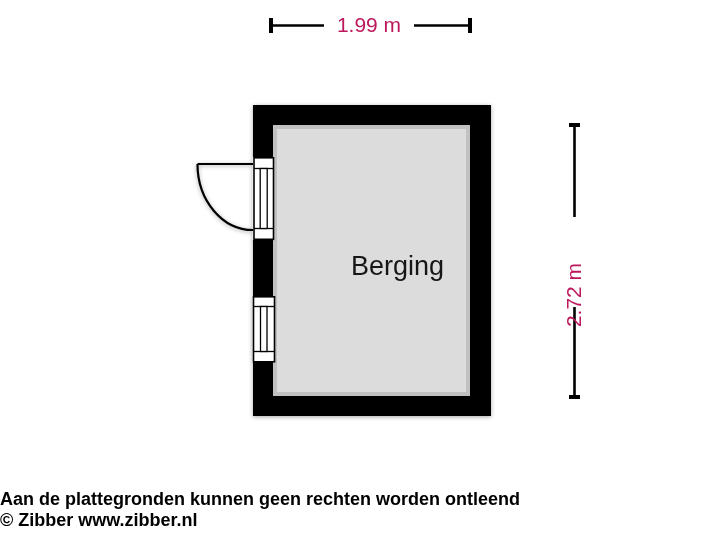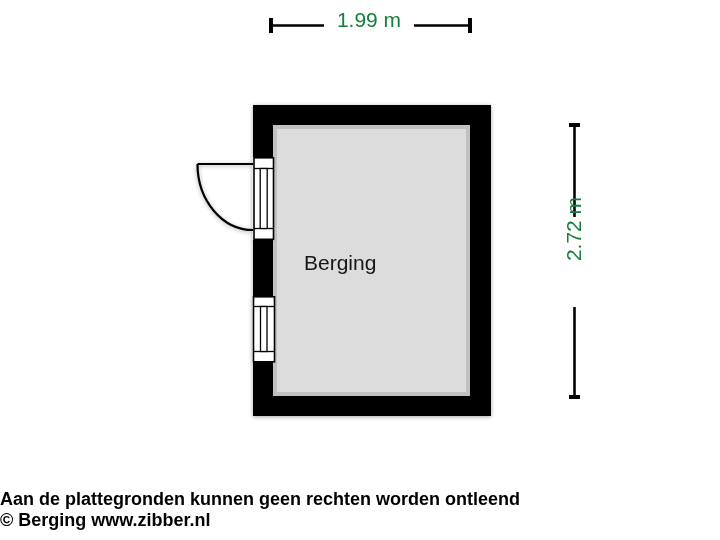--- a/index.html
+++ b/index.html
@@ -12,35 +12,35 @@
     font-family: "Liberation Sans", sans-serif;
   }
   .plan-svg { position: absolute; left: 0; top: 0; }
   .room-group { filter: drop-shadow(0px 1px 2px rgba(0,0,0,0.35)); }
 
   .dim-label {
     position: absolute;
     background: #ffffff;
     border-radius: 8px;
     display: flex;
-    align-items: flex-start;
+    align-items: flex-end;
     justify-content: center;
     font-size: 21px;
-    color: #15803d;
+    color: #be185d;
     z-index: 3;
   }
   .dim-label-w { left: 324px; top: 8px; width: 90px; height: 29px; }
   .dim-label-h { left: 560px; top: 217px; width: 29px; height: 90px; }
   .dim-label-h .rot { transform: rotate(-90deg); white-space: nowrap; }
 
   .room-label {
     position: absolute;
     left: 304px; top: 251px; width: 140px;
-    text-align: left;
-    font-size: 21px;
+    text-align: right;
+    font-size: 27px;
     color: #161616;
     z-index: 2;
   }
 
   .footer {
     position: absolute;
     left: 0; top: 489px; width: 720px;
     text-align: left;
     color: #000000;
     font-size: 18px;
@@ -101,16 +101,16 @@
   </div>
 
   <div class="dim-label dim-label-h">
     <span class="rot">2.72 m</span>
   </div>
 
   <div class="room-label">Berging</div>
 
   <div class="footer">
     <div>Aan de plattegronden kunnen geen rechten worden ontleend</div>
-    <div>© Berging www.zibber.nl</div>
+    <div>© Zibber www.zibber.nl</div>
   </div>
 
 </div>
 
 </body></html>

